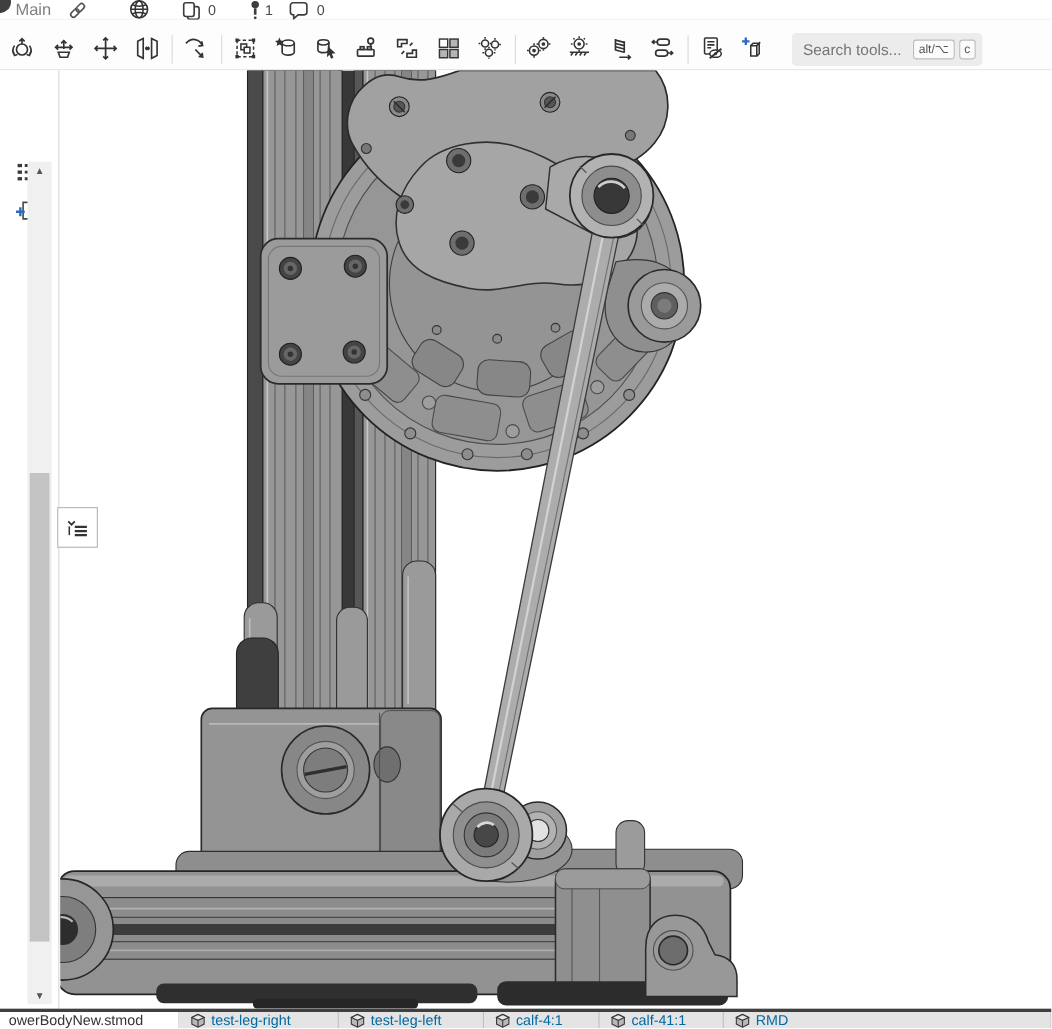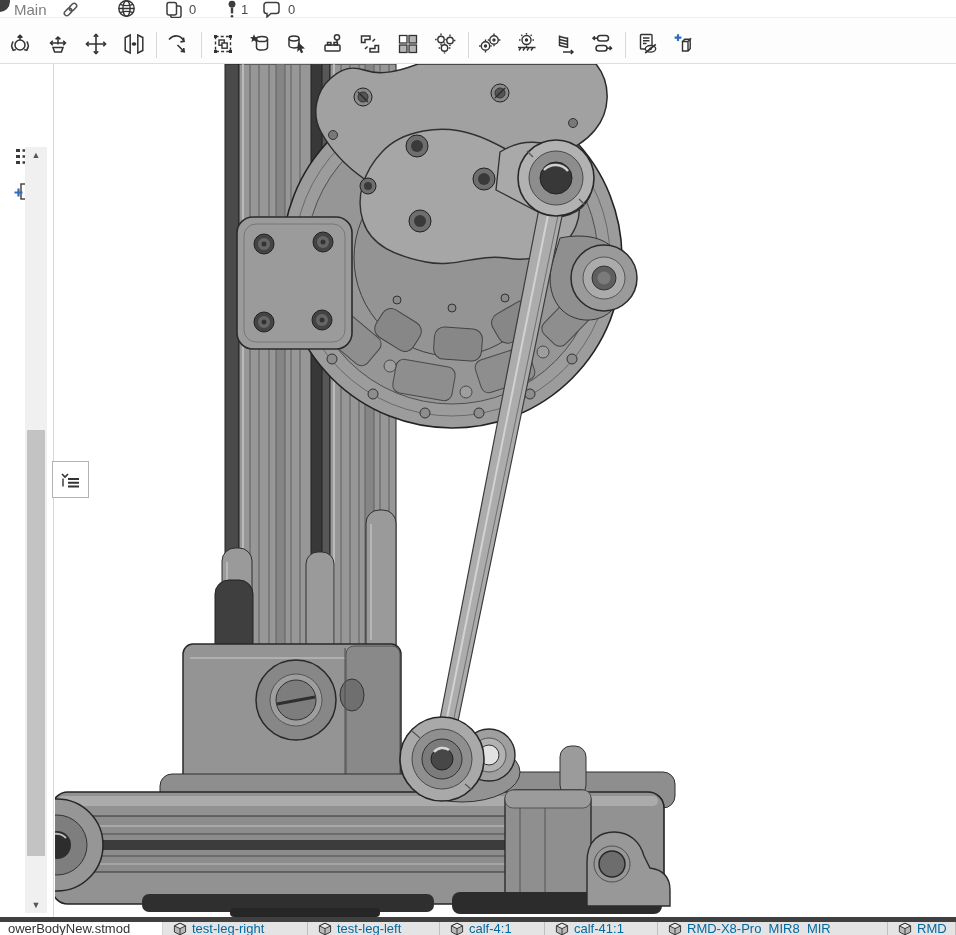--- a/index.html
+++ b/index.html
@@ -39,21 +39,21 @@
   .sb-arrow { position:absolute; left:0; width:22px; height:16px; border:none; background:transparent;
               color:#555; font-size:9px; line-height:16px; text-align:center; padding:0; }
 
   
   .viewport { position:absolute; left:55px; top:64px; width:901px; height:853px; background:#fff; }
   .flyout { position:absolute; left:52px; top:461px; width:37px; height:37px; background:#fff;
             border:1px solid #b3b3b3; z-index:5; display:flex; align-items:center; justify-content:center; padding:0; }
 
   
   .tabbar { position:absolute; left:0; top:917px; width:956px; height:18px; background:#e4e4e4;
-            border-top:5px solid #404040; display:flex; align-items:stretch; overflow:hidden; }
+            border-top:3px solid #404040; display:flex; align-items:stretch; overflow:hidden; }
   .tab { display:flex; align-items:center; gap:5px; padding:0 10px; font-size:13px; color:#0369a1;
          border-right:1px solid #bfbfbf; white-space:nowrap; overflow:hidden; flex:none; }
   .tab.active { background:#fff; border-right:1px solid #d5d5d5; padding-left:8px; color:#333; }
   .tab .cube { flex:none; }
 </style>
 </head>
 <body>
 
 <div class="screen">
 
@@ -255,20 +255,25 @@
           <path d="M9.2,21 L19.8,12.3" stroke-width="1.7"></path>
         </svg>
     </button>
     <button class="tb-btn" style="left:667px">
       <svg width="24" height="24" viewBox="0 0 24 24" stroke="#333" fill="none" stroke-width="1.4">
           <path d="M9.5,9.5 h5.5 v9.5 h-5.5 Z M9.5,9.5 l2.2,-2.2 h5.5 l-2.2,2.2 M15,9.5 l2.2,-2.2 v9.5 l-2.2,2.2"></path>
           <path d="M5,2.2 V9 M1.6,5.6 H8.4" stroke="#2d6bbf" stroke-width="2.1"></path>
         </svg>
     </button>
 
+    <div class="search">
+      <input type="text" placeholder="Search tools..." style="">
+      <span class="kbd">alt/⌥</span>
+      <span class="kbd">c</span>
+    </div>
   </div>
 
   <div class="leftpanel">
     <button class="lp-btn" style="top:78px">
       <svg width="22" height="17" viewBox="0 0 22 17">
           <g fill="#3a3a3a">
             <rect x="1" y="1" width="4" height="3"></rect>
             <rect x="1" y="7" width="4" height="3"></rect>
             <rect x="1" y="13" width="4" height="3"></rect>
           </g>
@@ -513,28 +518,20 @@
       <span>calf-4:1</span>
     </div>
     <div class="tab" style="width:113px">
       <svg class="cube" width="14" height="14" viewBox="0 0 14 14">
           <path d="M7,1.2 L12.6,3.9 V10 L7,12.8 L1.4,10 V3.9 Z" fill="#b9b9b9" stroke="#3a3a3a"></path>
           <path d="M1.4,3.9 L7,1.2 L12.6,3.9 L7,6.6 Z" fill="#e8e8e8" stroke="#3a3a3a"></path>
           <path d="M7,6.6 V12.8" stroke="#3a3a3a" fill="none"></path>
         </svg>
       <span>calf-41:1</span>
     </div>
-    <div class="tab" style="width:230px">
-      <svg class="cube" width="14" height="14" viewBox="0 0 14 14">
-          <path d="M7,1.2 L12.6,3.9 V10 L7,12.8 L1.4,10 V3.9 Z" fill="#b9b9b9" stroke="#3a3a3a"></path>
-          <path d="M1.4,3.9 L7,1.2 L12.6,3.9 L7,6.6 Z" fill="#e8e8e8" stroke="#3a3a3a"></path>
-          <path d="M7,6.6 V12.8" stroke="#3a3a3a" fill="none"></path>
-        </svg>
-      <span>RMD-X8-Pro_MIR8_MIR</span>
-    </div>
     <div class="tab" style="flex:1">
       <svg class="cube" width="14" height="14" viewBox="0 0 14 14">
           <path d="M7,1.2 L12.6,3.9 V10 L7,12.8 L1.4,10 V3.9 Z" fill="#b9b9b9" stroke="#3a3a3a"></path>
           <path d="M1.4,3.9 L7,1.2 L12.6,3.9 L7,6.6 Z" fill="#e8e8e8" stroke="#3a3a3a"></path>
           <path d="M7,6.6 V12.8" stroke="#3a3a3a" fill="none"></path>
         </svg>
       <span>RMD</span>
     </div>
   </div>
 

